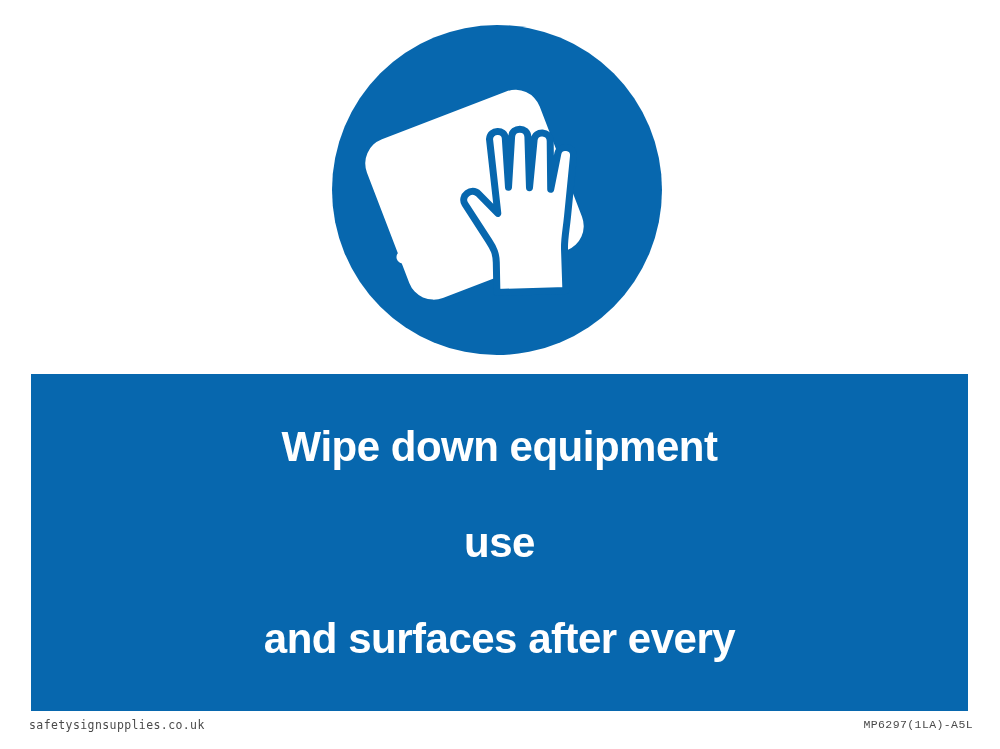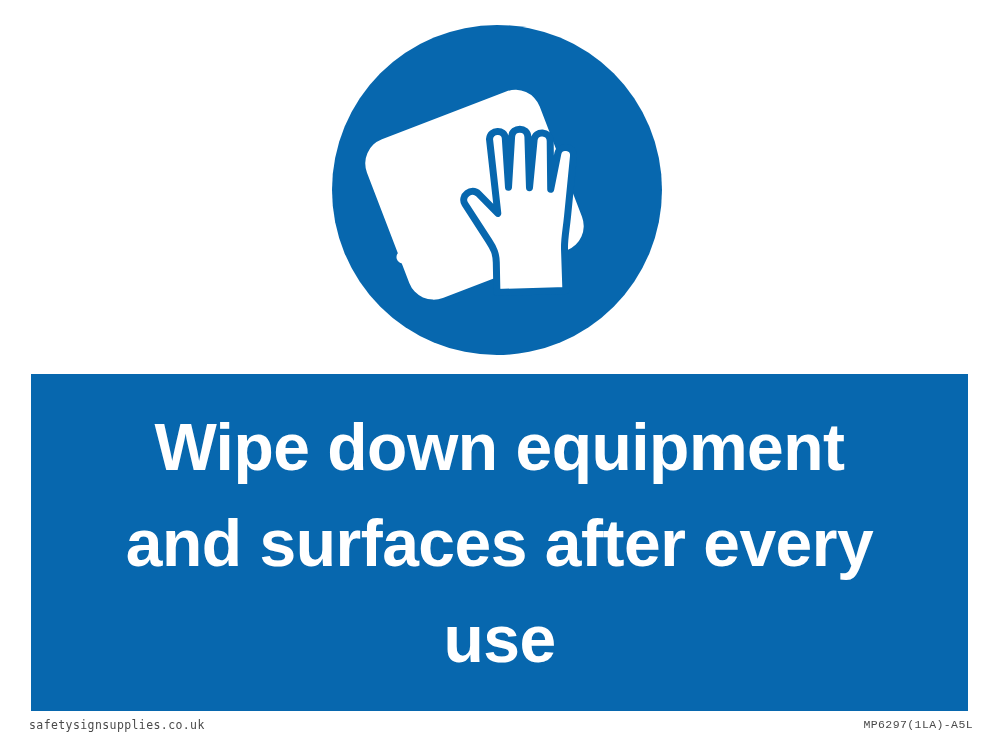--- a/index.html
+++ b/index.html
@@ -50,21 +50,21 @@
     box-sizing: border-box;
     display: flex;
     flex-direction: column;
     align-items: center;
     justify-content: center;
   }
   .banner-line {
     color: #ffffff;
     font-family: "Liberation Sans", sans-serif;
     font-weight: bold;
-    font-size: 66px;
+    font-size: 42px;
     line-height: 96px;
     letter-spacing: -0.5px;
     text-align: center;
     white-space: nowrap;
   }
 
   
   #footer {
     position: absolute;
     left: 0;
@@ -135,22 +135,22 @@
                  c -5.2 -8.1 6.6 -17.3 13.6 -10.2
                  l 19.2 19.5
                  Z"></path>
       </g>
 
     </svg>
   </div>
 
   <div id="message-banner">
     <div class="banner-line">Wipe down equipment</div>
+    <div class="banner-line">use</div>
     <div class="banner-line">and surfaces after every</div>
-    <div class="banner-line">use</div>
   </div>
 
   <div id="footer">
     <div id="site-credit">safetysignsupplies.co.uk</div>
     <div id="product-code">MP6297(1LA)-A5L</div>
   </div>
 
 </div>
 
 </body></html>

